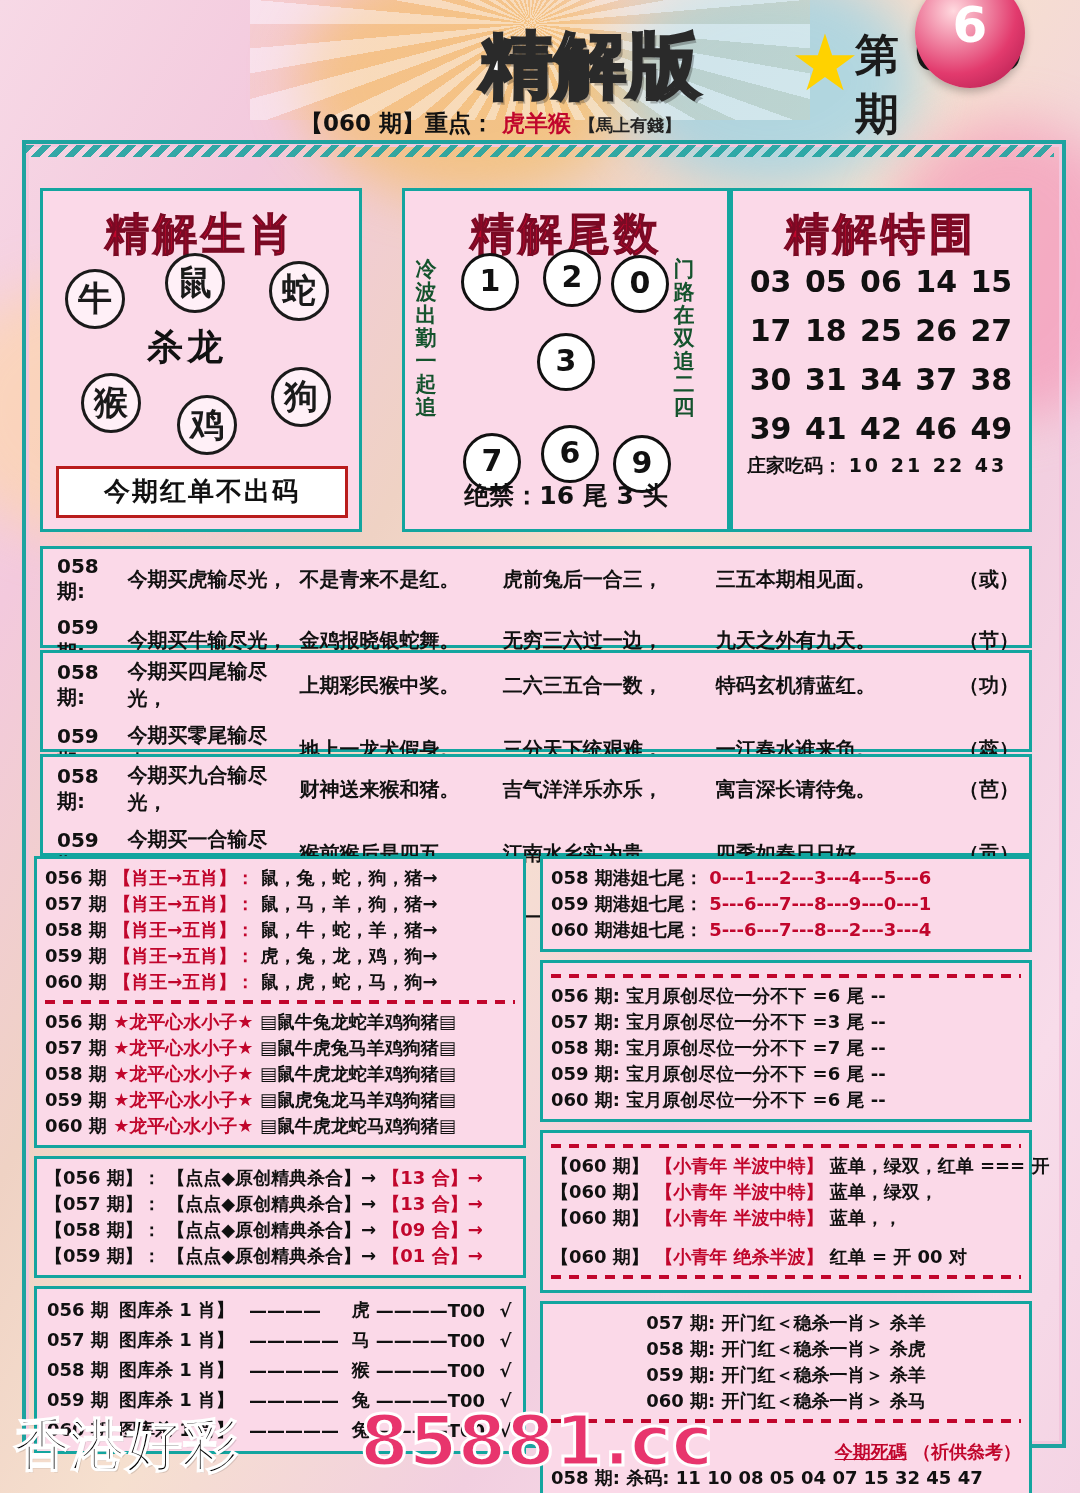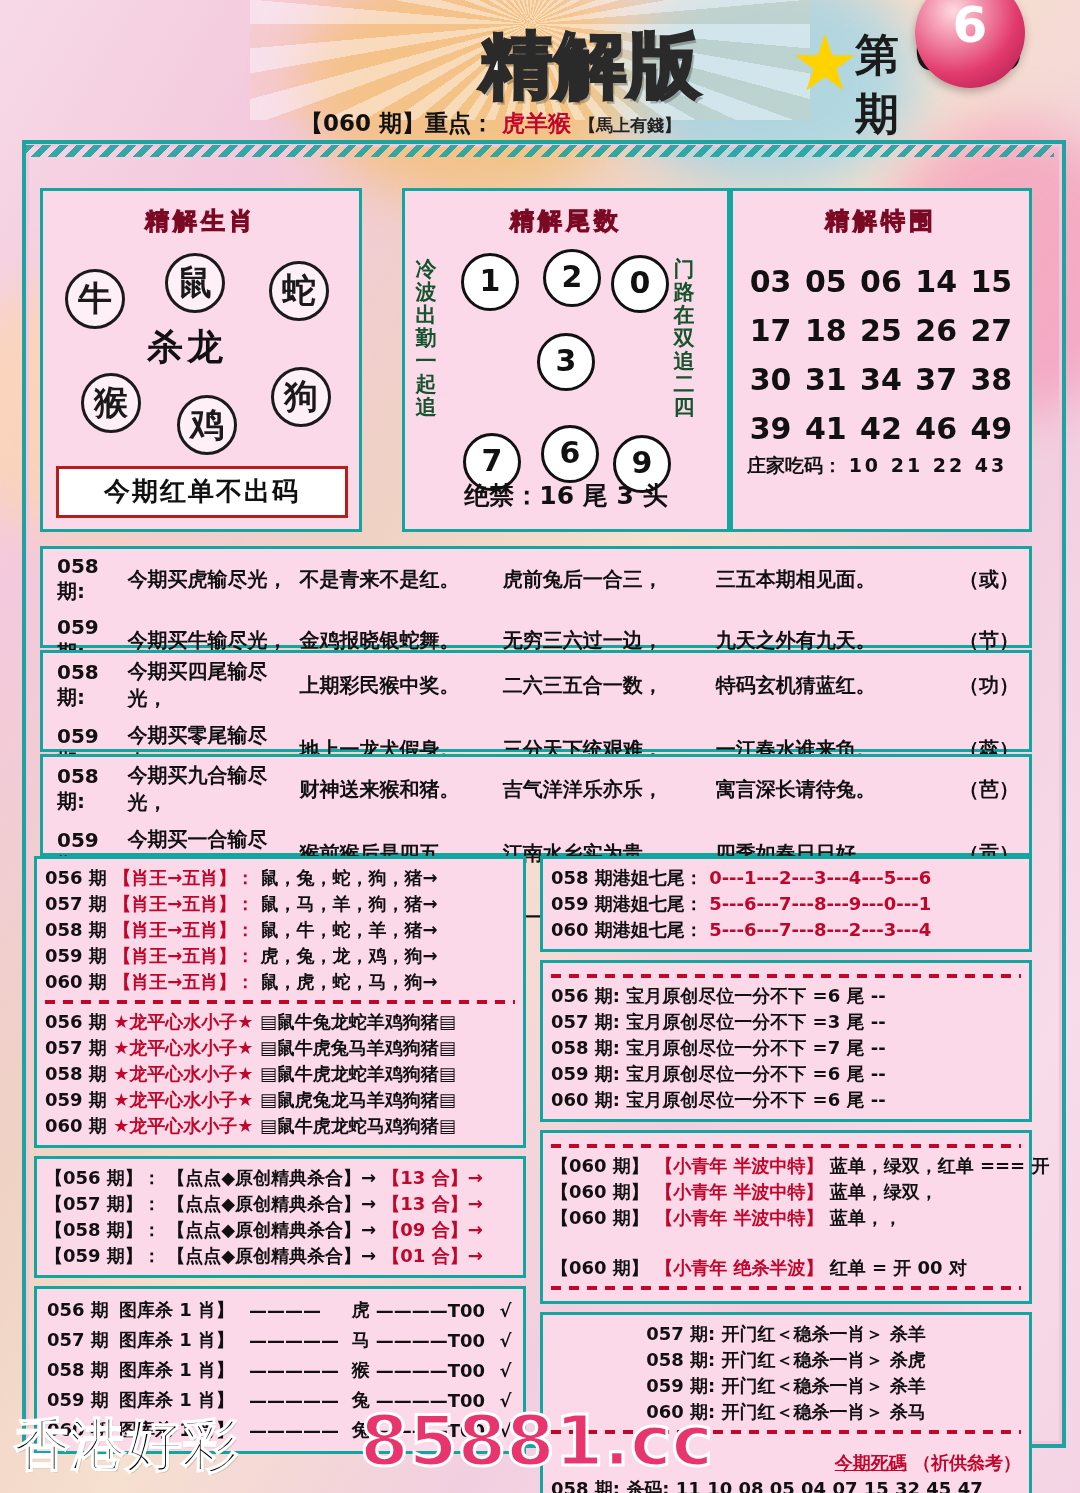--- a/index.html
+++ b/index.html
@@ -38,21 +38,21 @@
   
   .frame{position:absolute;left:22px;top:140px;width:1036px;height:1300px;
     background:rgba(255,255,255,.0);
     border:4px solid #1ea3a0;box-shadow:0 0 0 3px #f2c7dd inset;}
   .zigzag{position:absolute;left:26px;top:145px;width:1028px;height:12px;
     background:repeating-linear-gradient(135deg,#1ea3a0 0 6px,transparent 6px 12px);opacity:.9;}
 
   
   .panel{position:absolute;background:#fbd9e8;border:3px solid #13a59f;}
 
-  .ttl{font-size:24px;font-weight:bold;color:#c1062c;text-align:center;
+  .ttl{font-size:44px;font-weight:bold;color:#c1062c;text-align:center;
       -webkit-text-stroke:1px #7a0a24;letter-spacing:4px;}
 
   
   .zodiac{left:40px;top:188px;width:316px;height:338px;}
   .zd{position:absolute;font-size:34px;font-weight:bold;color:#1a1a1a;
       border:3px solid #1a1a1a;border-radius:50%;width:54px;height:54px;line-height:52px;text-align:center;background:#fff0f7;}
   .kill{position:absolute;font-size:36px;font-weight:bold;color:#111;letter-spacing:4px;}
   .nocode{position:absolute;left:56px;top:466px;width:286px;height:46px;border:3px solid #b91c1c;background:#fff;
       font-size:26px;font-weight:bold;text-align:center;line-height:44px;color:#111;letter-spacing:2px;}
 
@@ -462,21 +462,21 @@
     <div class="ln">
       <span>【060 期】</span>
       <span class="red">【小青年 半波中特】</span>
       <span>蓝单，绿双，</span>
     </div>
     <div class="ln">
       <span>【060 期】</span>
       <span class="red">【小青年 半波中特】</span>
       <span>蓝单，，</span>
     </div>
-    <div class="ln" style="margin-top:24px;">
+    <div class="ln" style="margin-top:13px;">
       <span>【060 期】</span>
       <span class="red">【小青年 绝杀半波】</span>
       <span>红单 = 开 00 对</span>
     </div>
     <div class="dash"></div>
   </div>
 
   <div class="box">
     <div class="ln" style="text-align:center;">
       <span>057 期:</span>

